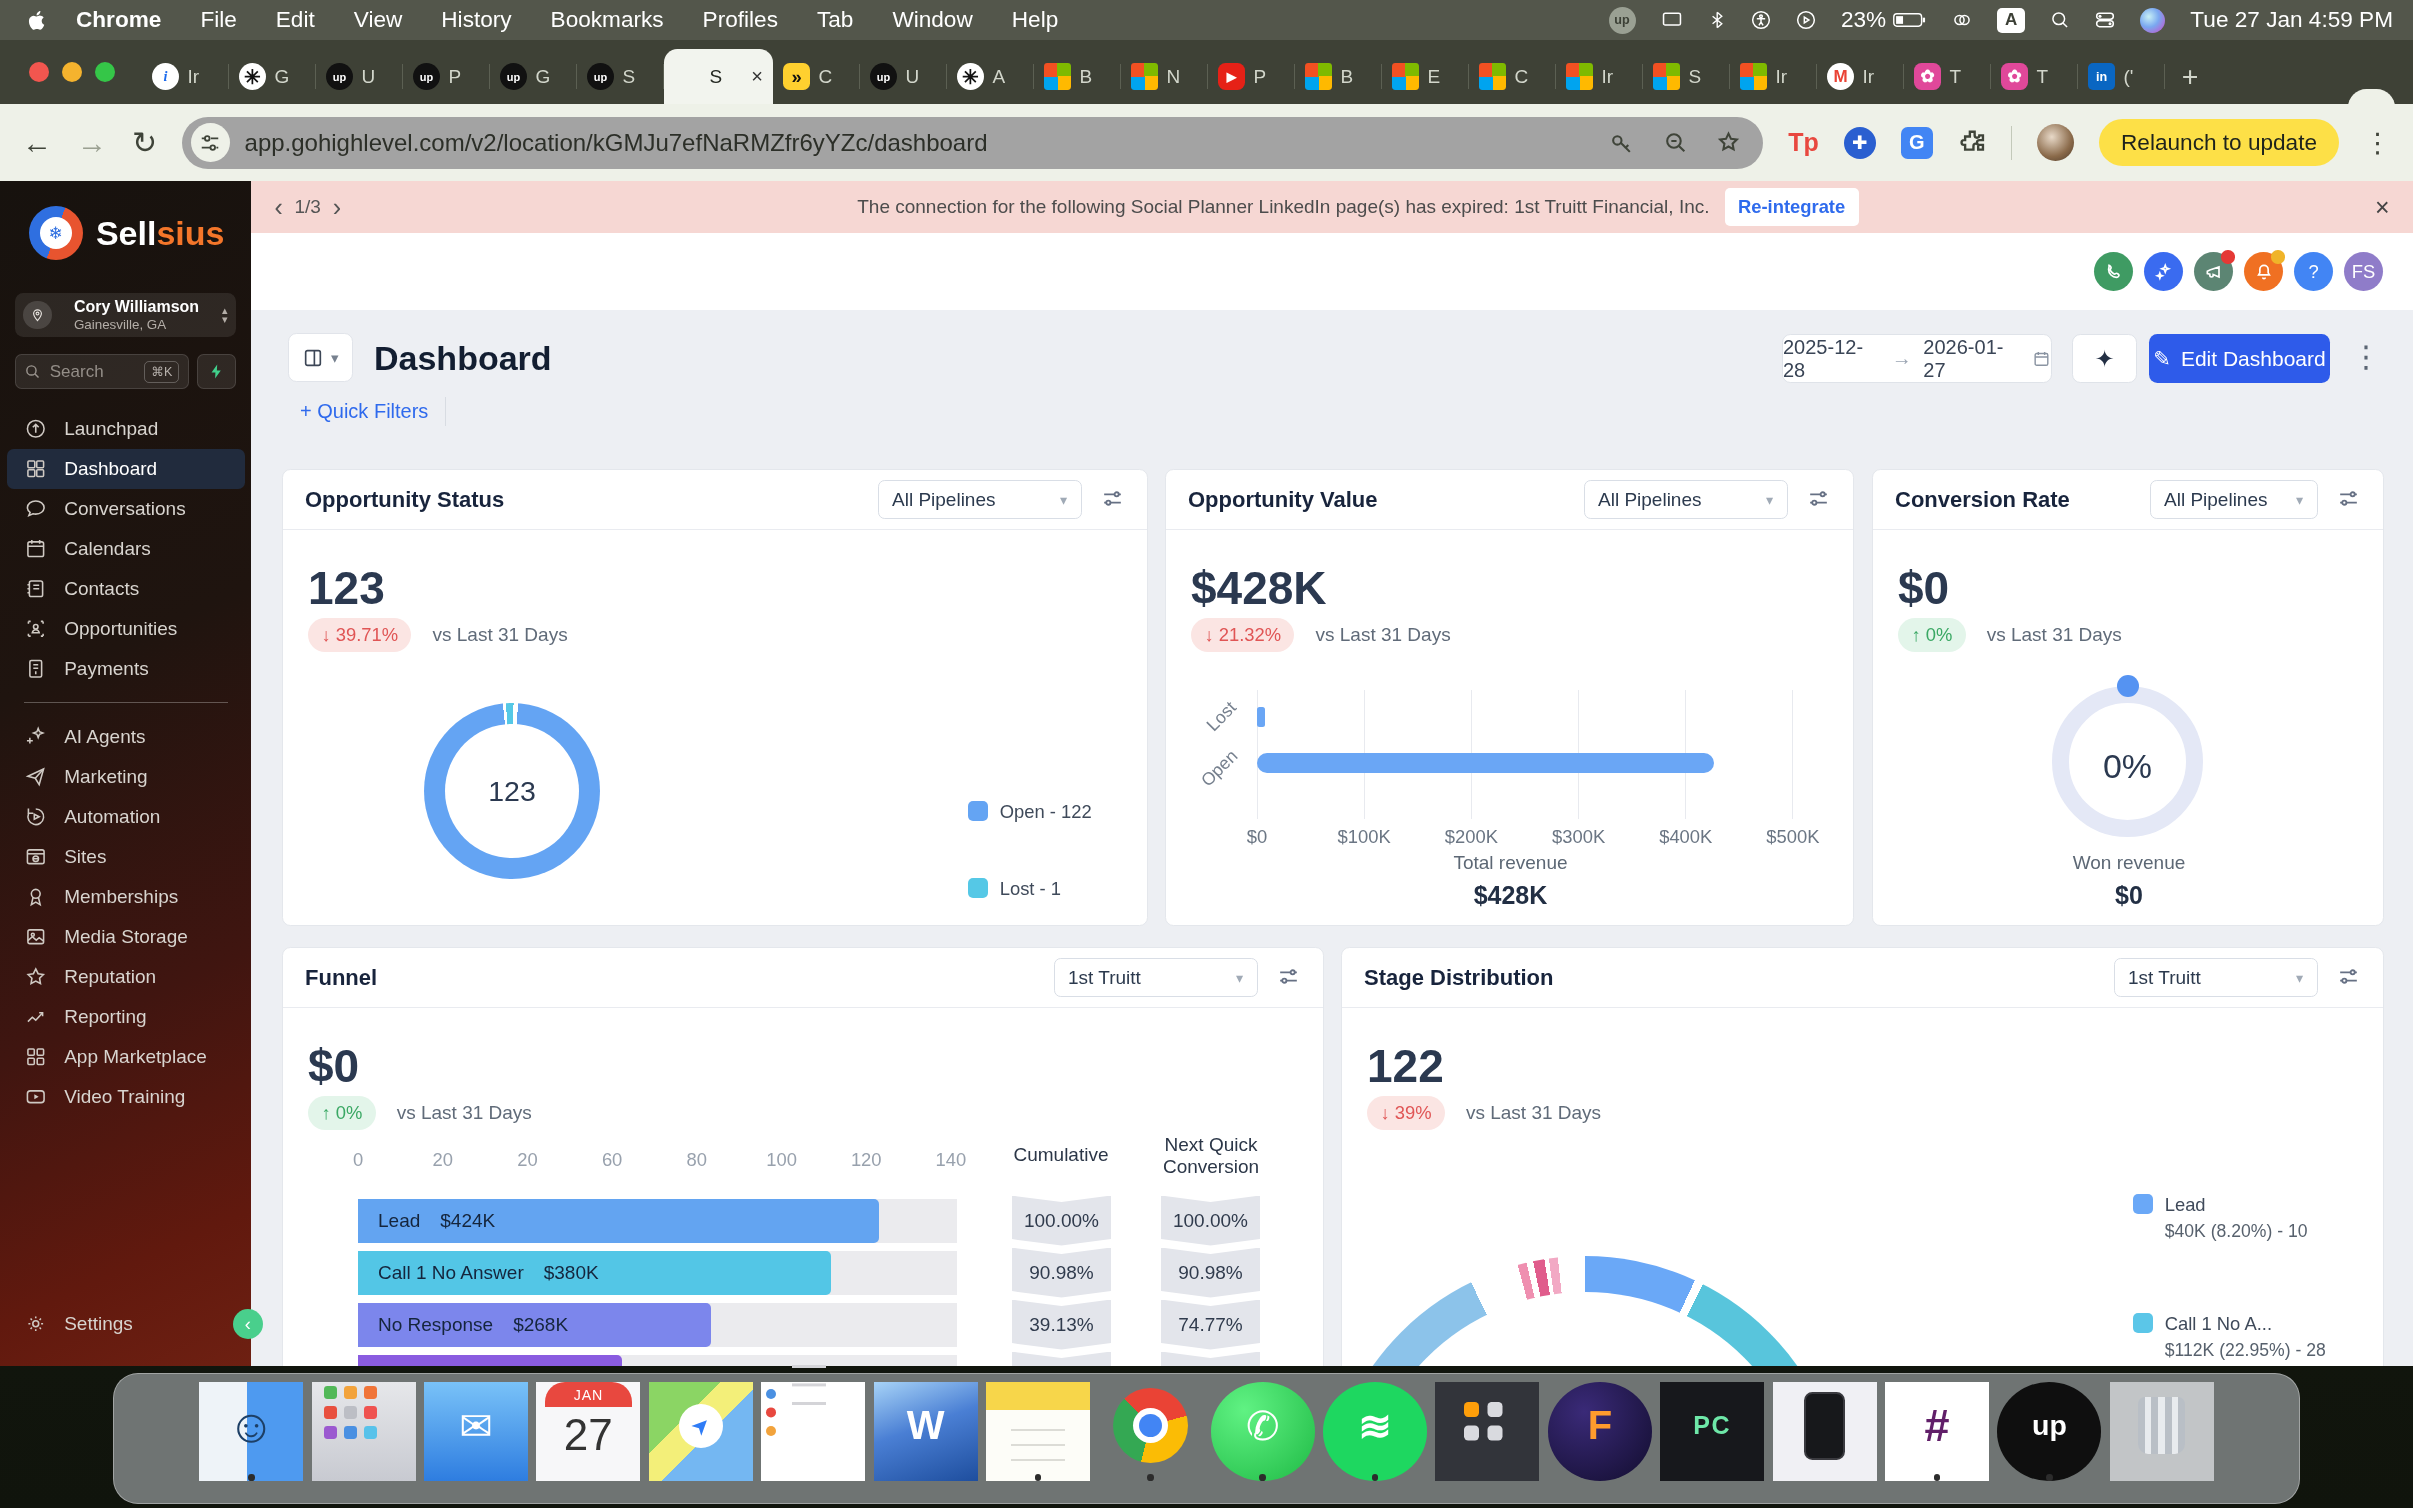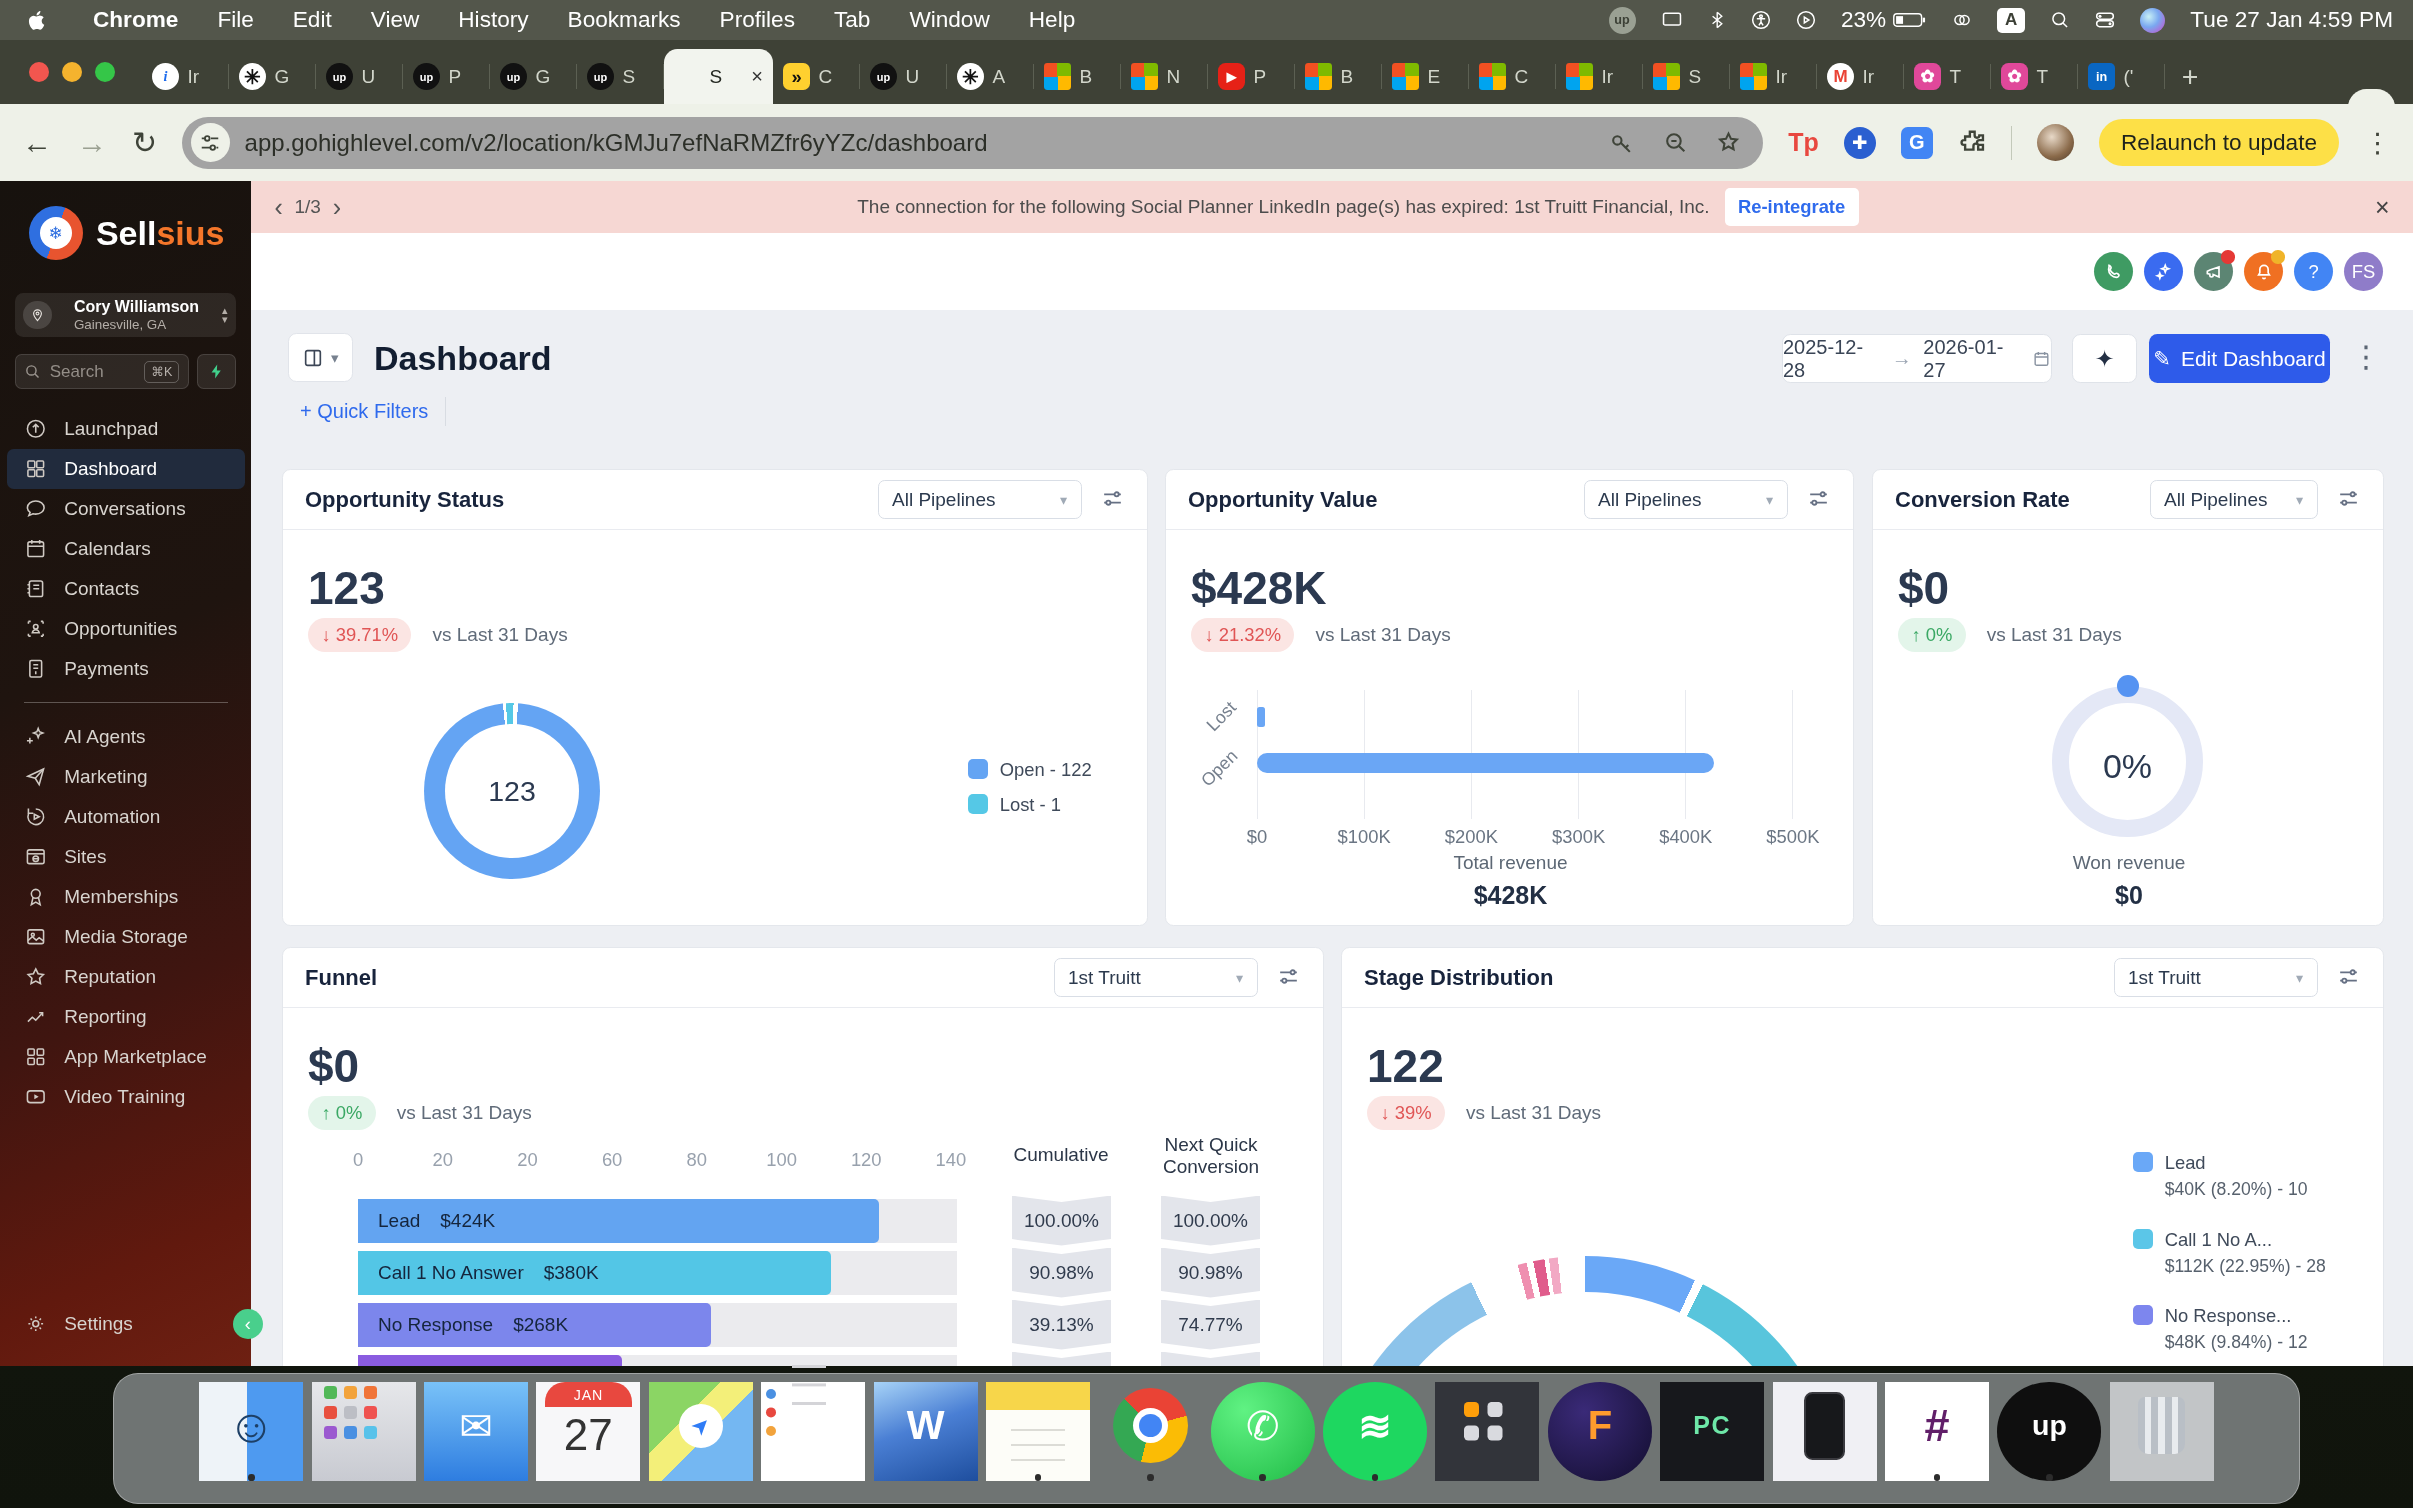--- a/index.html
+++ b/index.html
@@ -3,21 +3,21 @@
 <meta charset="utf-8">
 <style>
   * { margin:0; padding:0; box-sizing:border-box; }
   html,body { width:2413px; height:1508px; overflow:hidden; background:#0e120b; font-family:"Liberation Sans", sans-serif; }
   #screen { position:relative; width:2413px; height:1508px; background:linear-gradient(180deg,#1a1f16 0%,#10140c 100%); }
 
   
   .menubar { position:absolute; top:0; left:0; width:2413px; height:40px; background:#53564b; display:flex; align-items:center; color:#fff; font-size:22.6px; padding:0 20px; }
   .menubar .apple { width:34px; display:flex; justify-content:center; margin-right:22px; }
   .menubar .apple svg { width:22px; height:25px; fill:#fff; }
-  .mitems { display:flex; gap:39px; align-items:center;margin-left:17px; }
+  .mitems { display:flex; gap:39px; align-items:center; }
   .mitems span { cursor:default; }
   .mitems span:first-child { font-weight:bold; }
   .mstatus { margin-left:auto; display:flex; align-items:center; gap:25px; }
   .mstatus svg { height:22px; stroke:#fff; fill:none; stroke-width:1.8; }
   .upbadge { width:27px; height:27px; border-radius:50%; background:#9aa093; color:#3c4036; font-weight:bold; font-size:12.6px; display:flex; align-items:center; justify-content:center; }
   .abox { width:28.5px; height:25px; background:#fff; border-radius:5px; color:#3c4036; font-weight:bold; font-size:17px; display:flex; align-items:center; justify-content:center; }
   .siri { width:25px; height:25px; border-radius:50%; background:radial-gradient(circle at 35% 35%, #c8f0f5, #7aa8f0 45%, #b06ad6 80%); }
   .battery { display:flex; align-items:center; gap:6.7px; }
   .clock { font-size:22.6px; }
 
@@ -141,21 +141,21 @@
   .vstext { color:#606b79; font-size:19px; }
   .cfooter { position:absolute; text-align:center; }
   .cfoot-l { font-size:19px; color:#5d6875; }
   .cfoot-v { font-size:25px; font-weight:bold; color:#222f44; margin-top:6.7px; }
 
   
   .donut1 { position:absolute; left:141px; top:233px; width:176px; height:176px; border-radius:50%;
     background:conic-gradient(from 4deg, #64a4f3 0 350deg, #fff 350deg 352deg, #55c8e6 352deg 357deg, #fff 357deg 360deg); display:flex; align-items:center; justify-content:center; }
   .donut1 .hole { width:134px; height:134px; background:#fff; border-radius:50%; display:flex; align-items:center; justify-content:center; font-size:28.5px; color:#2b3950; }
   .legend { position:absolute; display:flex; flex-direction:column; gap:13.4px; }
-  .legitem { display:flex; align-items:flex-start; gap:11.7px; }
+  .legitem { display:flex; align-items:flex-start; gap:11.7px;margin-top:42px; }
   .sw { width:20px; height:20px; border-radius:5px; flex-shrink:0; }
   .legtext { font-size:18.4px; color:#3f4a5a; }
   .legsub { font-size:17.6px; color:#57616d; margin-top:5px; }
 
   
   .ovplot { position:absolute; left:91px; top:220px; width:536px; height:129px; }
   .gridlines { position:absolute; inset:0; display:flex; justify-content:space-between; }
   .gridlines i { width:0.8px; background:#e8eaef; }
   .ovbar { position:absolute; background:#6aa6f5; }
   .ovticks { position:absolute; left:91px; top:356px; width:536px; display:flex; justify-content:space-between; }

